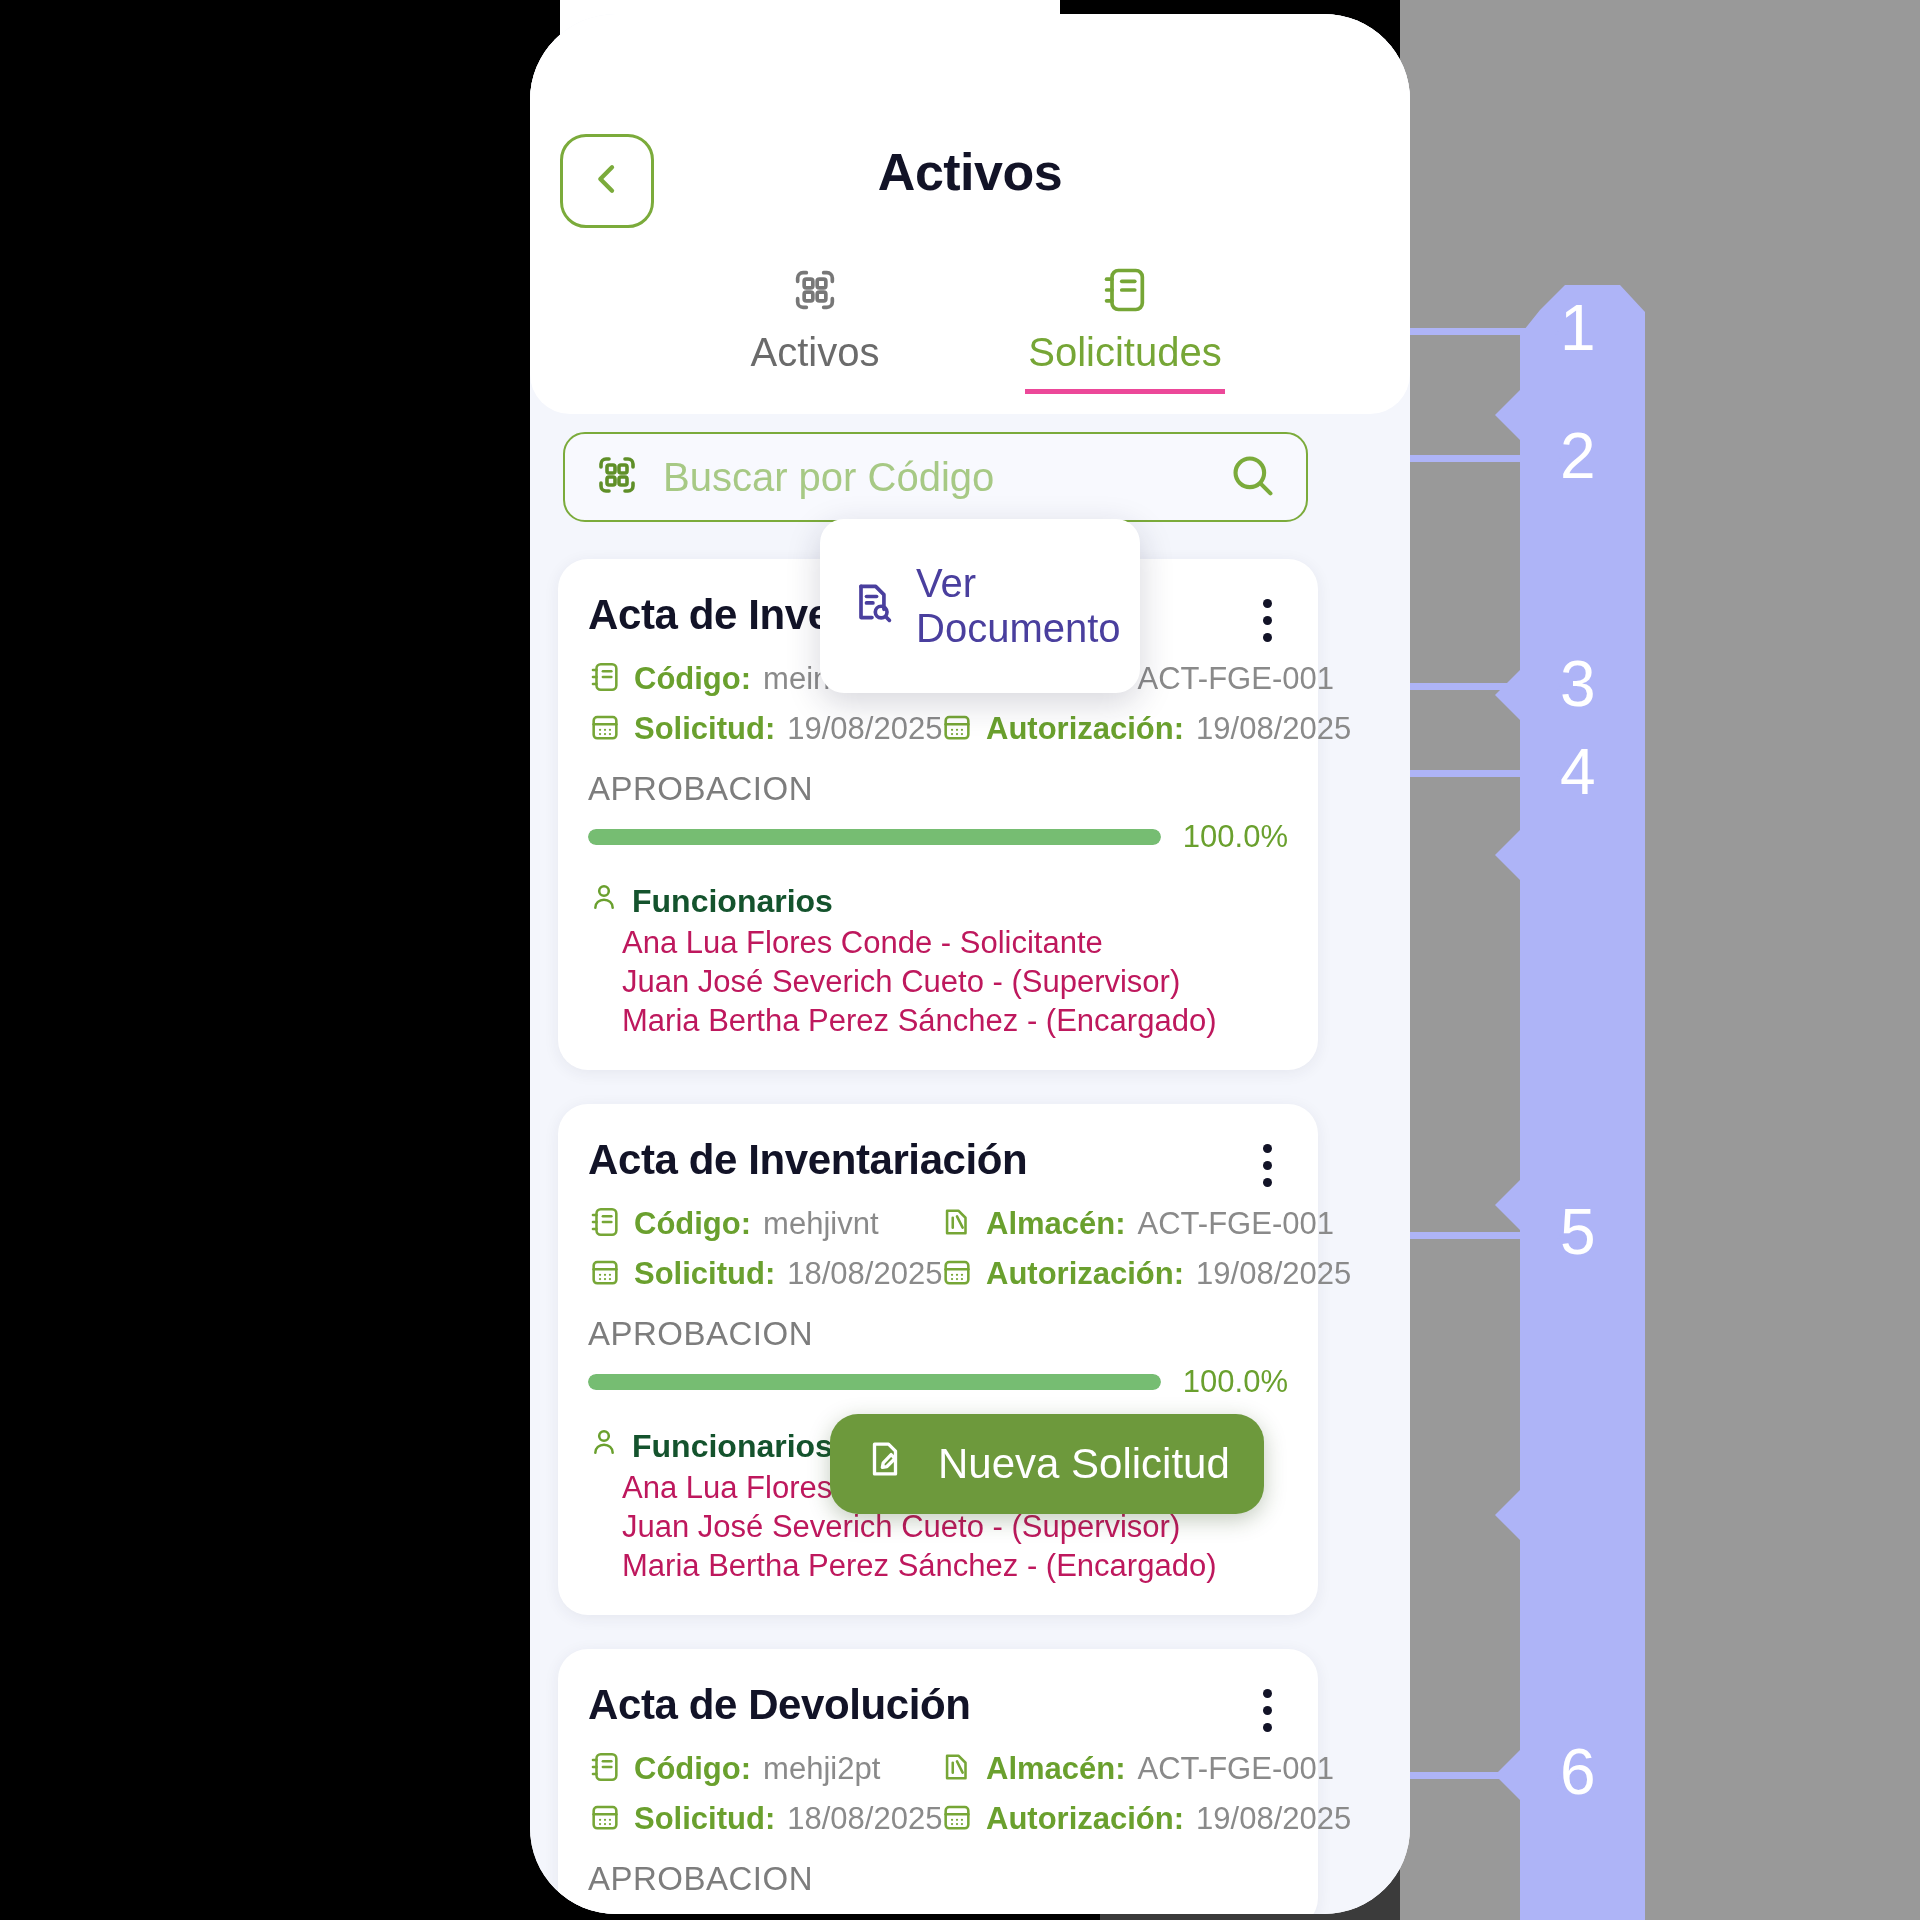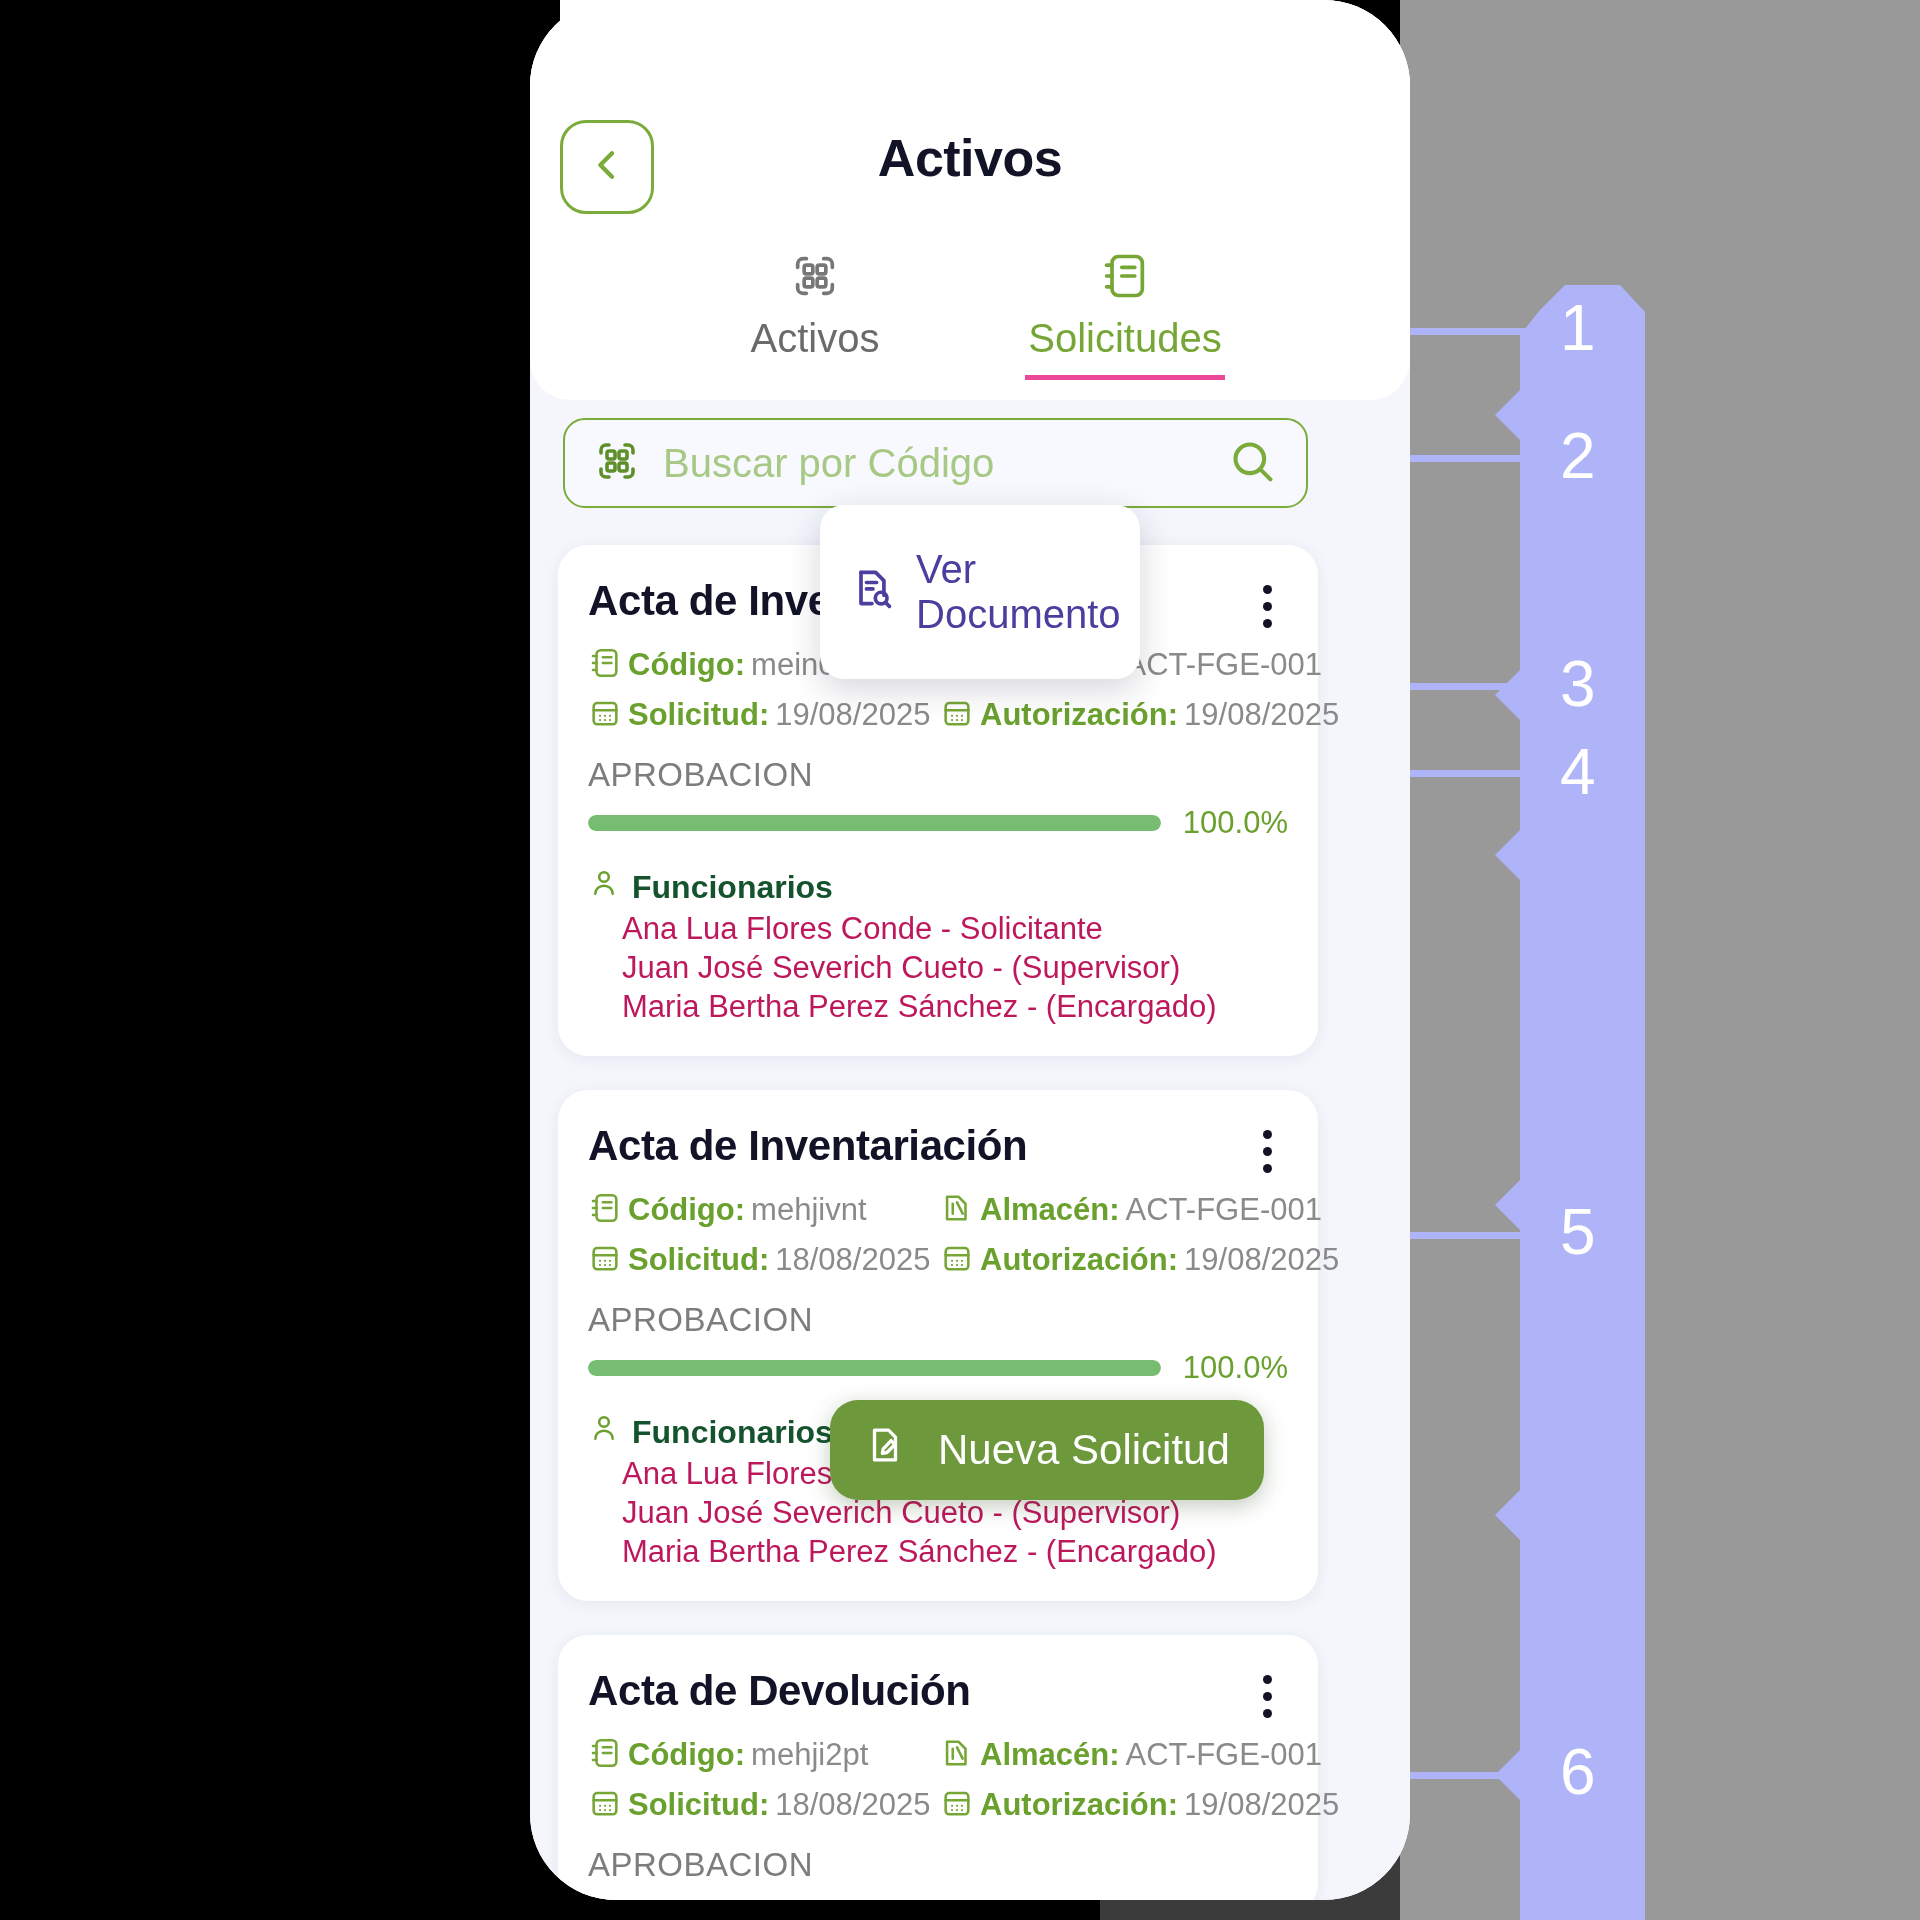--- a/index.html
+++ b/index.html
@@ -46,21 +46,21 @@
     font-weight:400;
     font-family:"Liberation Sans", sans-serif;
     line-height:1;
   }
   .leader {
     position:absolute; height:7px; background:#aeb4f7; border-radius:4px;
   }
 
   
   .phone {
-    position:absolute; left:530px; top:0;
+    position:absolute; left:530px; top:14px;
     width:880px; height:1900px;
     background:#ffffff;
     border-radius:86px;
     box-shadow: 0 0 0 0 rgba(0,0,0,0);
     overflow:hidden;
   }
   .phone-inner { position:relative; width:100%; height:100%; background:#f4f6fc; }
 
   
   .header {
@@ -118,21 +118,21 @@
     background:#ffffff; border-radius:30px; padding:32px 30px 30px 30px;
     box-shadow:0 3px 16px rgba(40,40,70,.07);
     flex:0 0 auto;
   }
   .card-head { display:flex; align-items:flex-start; justify-content:space-between; }
   .card-title { font-size:42px; font-weight:bold; color:#121327; letter-spacing:-0.4px; }
   .kebab { width:42px; display:flex; flex-direction:column; align-items:center; gap:8px; cursor:pointer; padding-top:8px;}
   .kebab i { width:9px; height:9px; border-radius:50%; background:#121327; display:block; }
 
   .meta { margin-top:18px; display:grid; grid-template-columns: 352px 1fr; row-gap:12px; }
-  .mrow { display:flex; align-items:center; gap:6px; }
+  .mrow { display:flex; align-items:center; gap:12px; }
   .mrow svg { width:34px; height:34px; flex:0 0 34px; }
   .mlabel { font-size:31px; font-weight:bold; color:#6aa02e; white-space:nowrap; }
   .mval { font-size:31px; color:#8a8a8a; white-space:nowrap; }
 
   .status { margin-top:22px; font-size:33px; color:#7d7d7d; letter-spacing:.5px; }
   .progress-row { margin-top:11px; display:flex; align-items:center; gap:22px; }
   .track { flex:1; height:16px; border-radius:10px; background:#edefef; overflow:hidden; }
   .fill { height:100%; border-radius:10px; background:#76bd72; }
   .pct { font-size:31px; color:#6aa02e; white-space:nowrap; }
 

